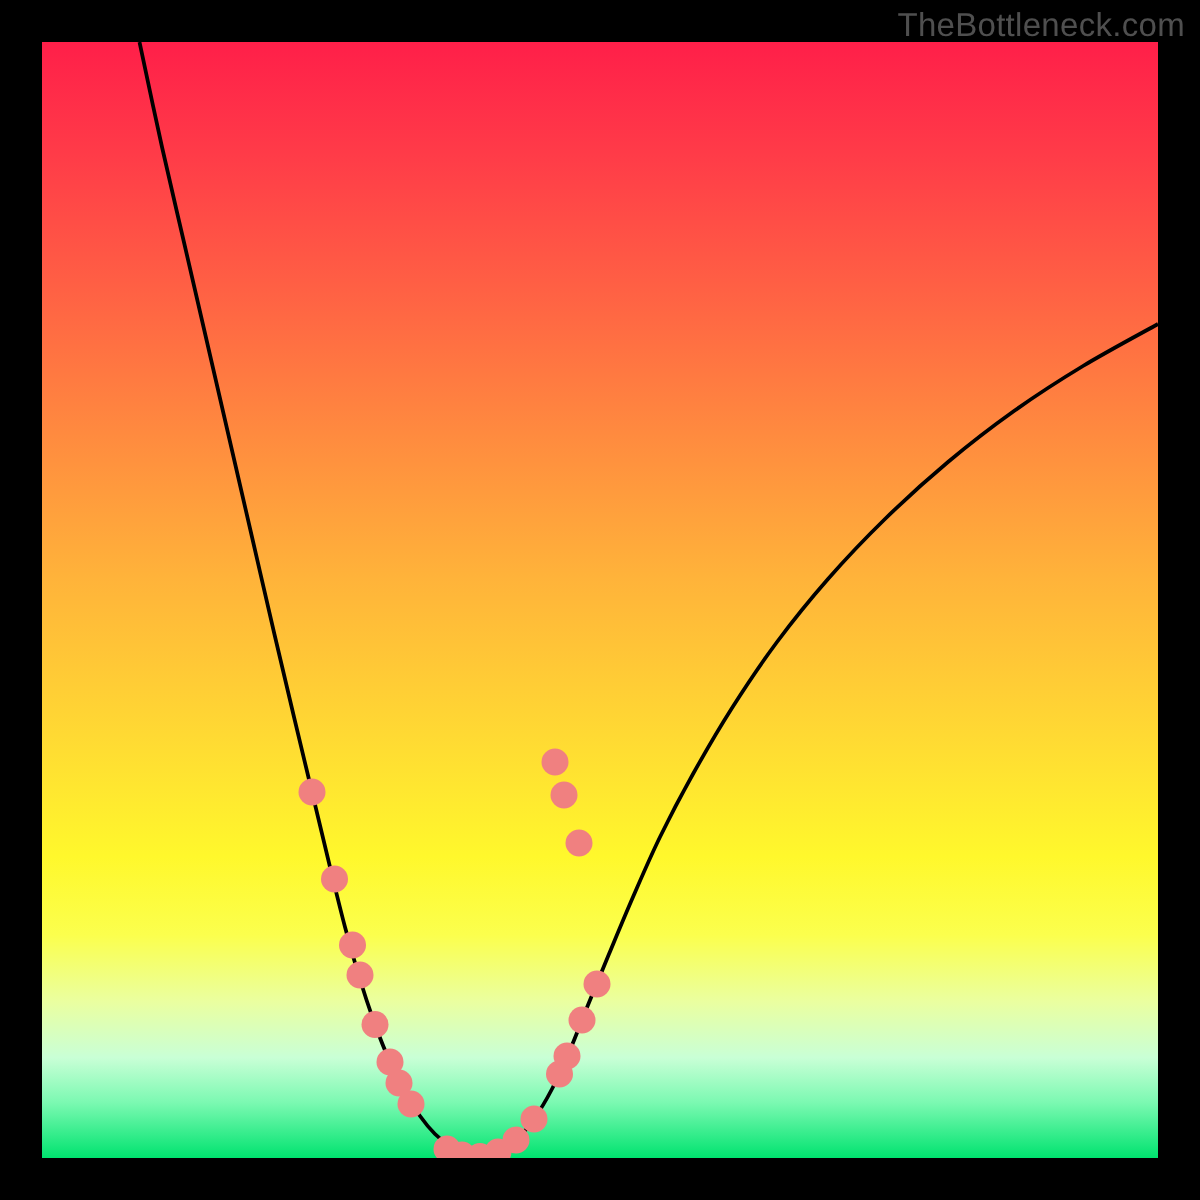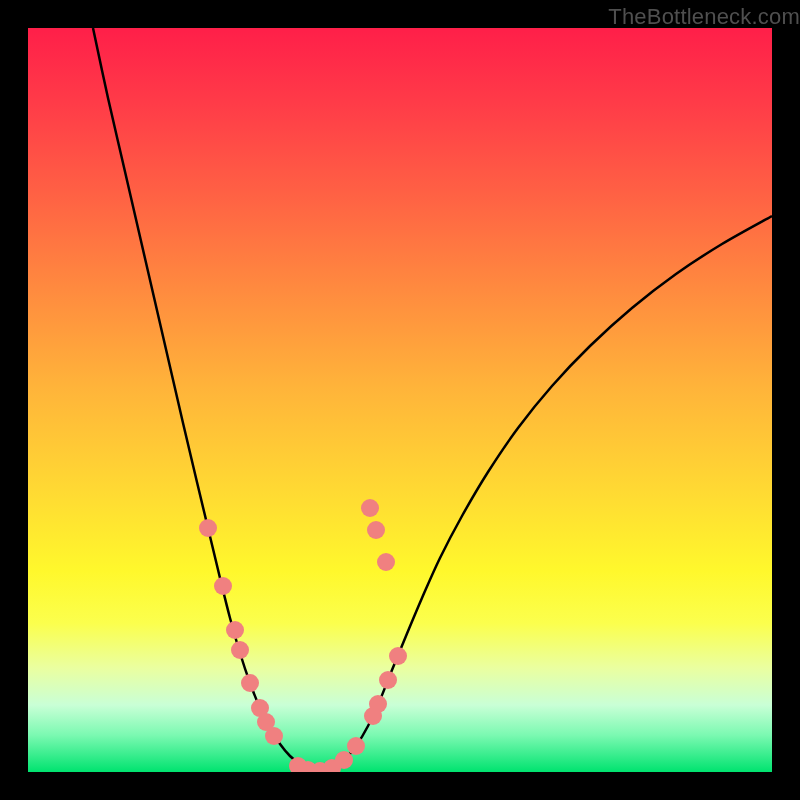--- a/index.html
+++ b/index.html
@@ -35,21 +35,21 @@
       #fff82c 73%,
       #fbff4d 80%,
       #eaffa0 86%,
       #c9ffd6 91%,
       #7cf9b2 95%,
       #00e36f 100%);
   }
   .watermark {
     position: absolute;
     top: 4px;
-    right: 0;
+    right: 10px;
     color: #4f4f4f;
     font-size: 22px;
     font-weight: 500;
     letter-spacing: 0.2px;
     user-select: none;
   }
   svg {
     position: absolute;
     top: 0;
     left: 0;

